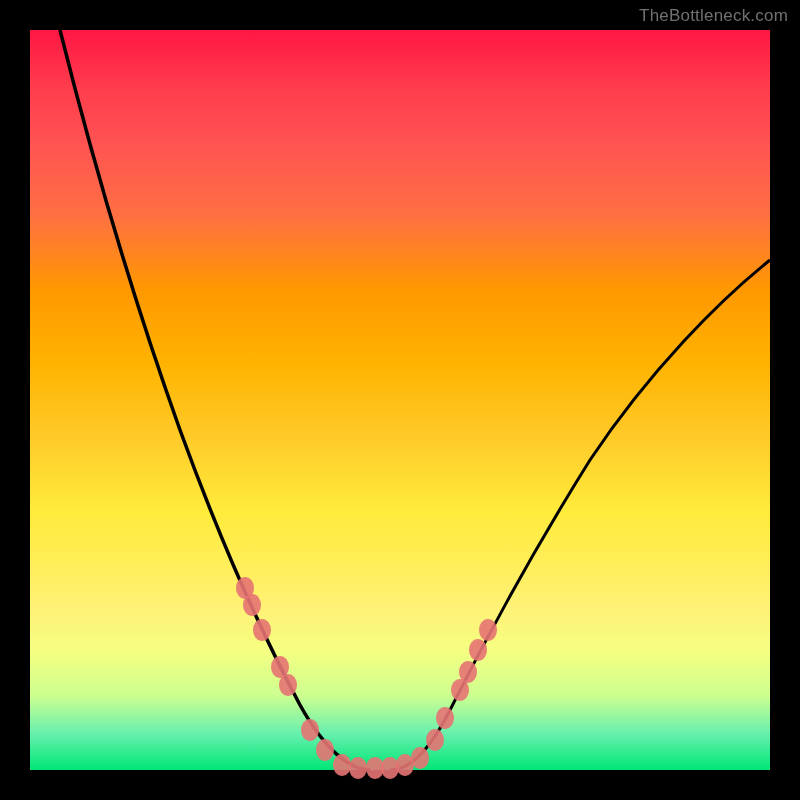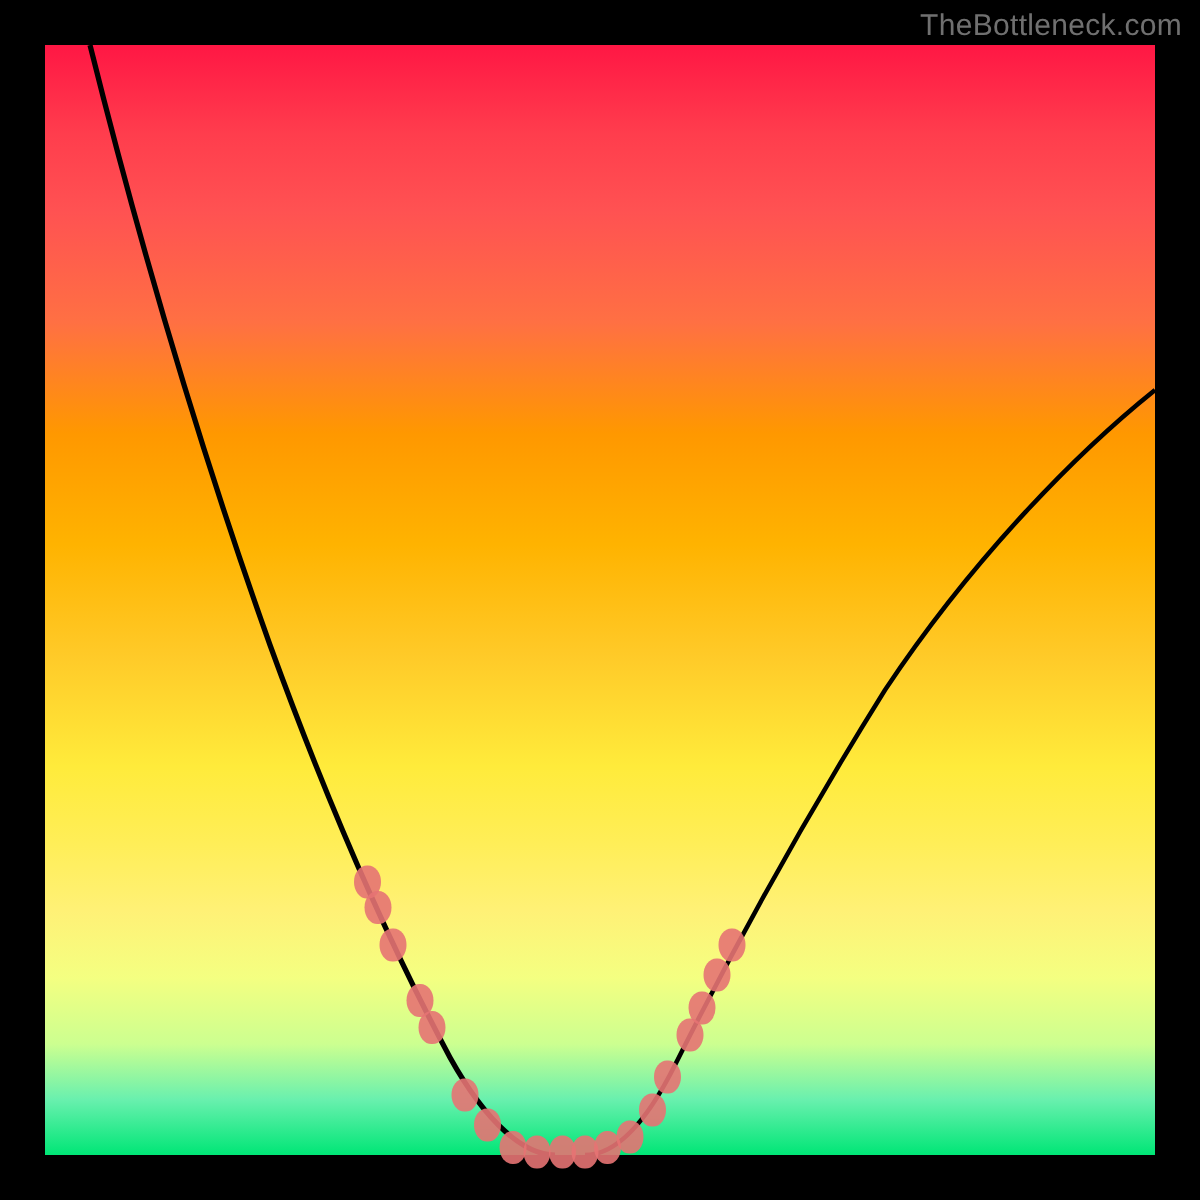--- a/index.html
+++ b/index.html
@@ -37,21 +37,21 @@
     width: 740px;
     height: 740px;
     pointer-events: none;
   }
   
   .watermark {
     position: absolute;
     top: 6px;
     right: 12px;
     color: #707070;
-    font-size: 20px;
+    font-size: 17px;
     font-weight: 500;
     letter-spacing: 0.2px;
   }
   
   .dot {
     position: absolute;
     width: 18px;
     height: 22px;
     background: #e57373;
     border-radius: 48% / 50%;

